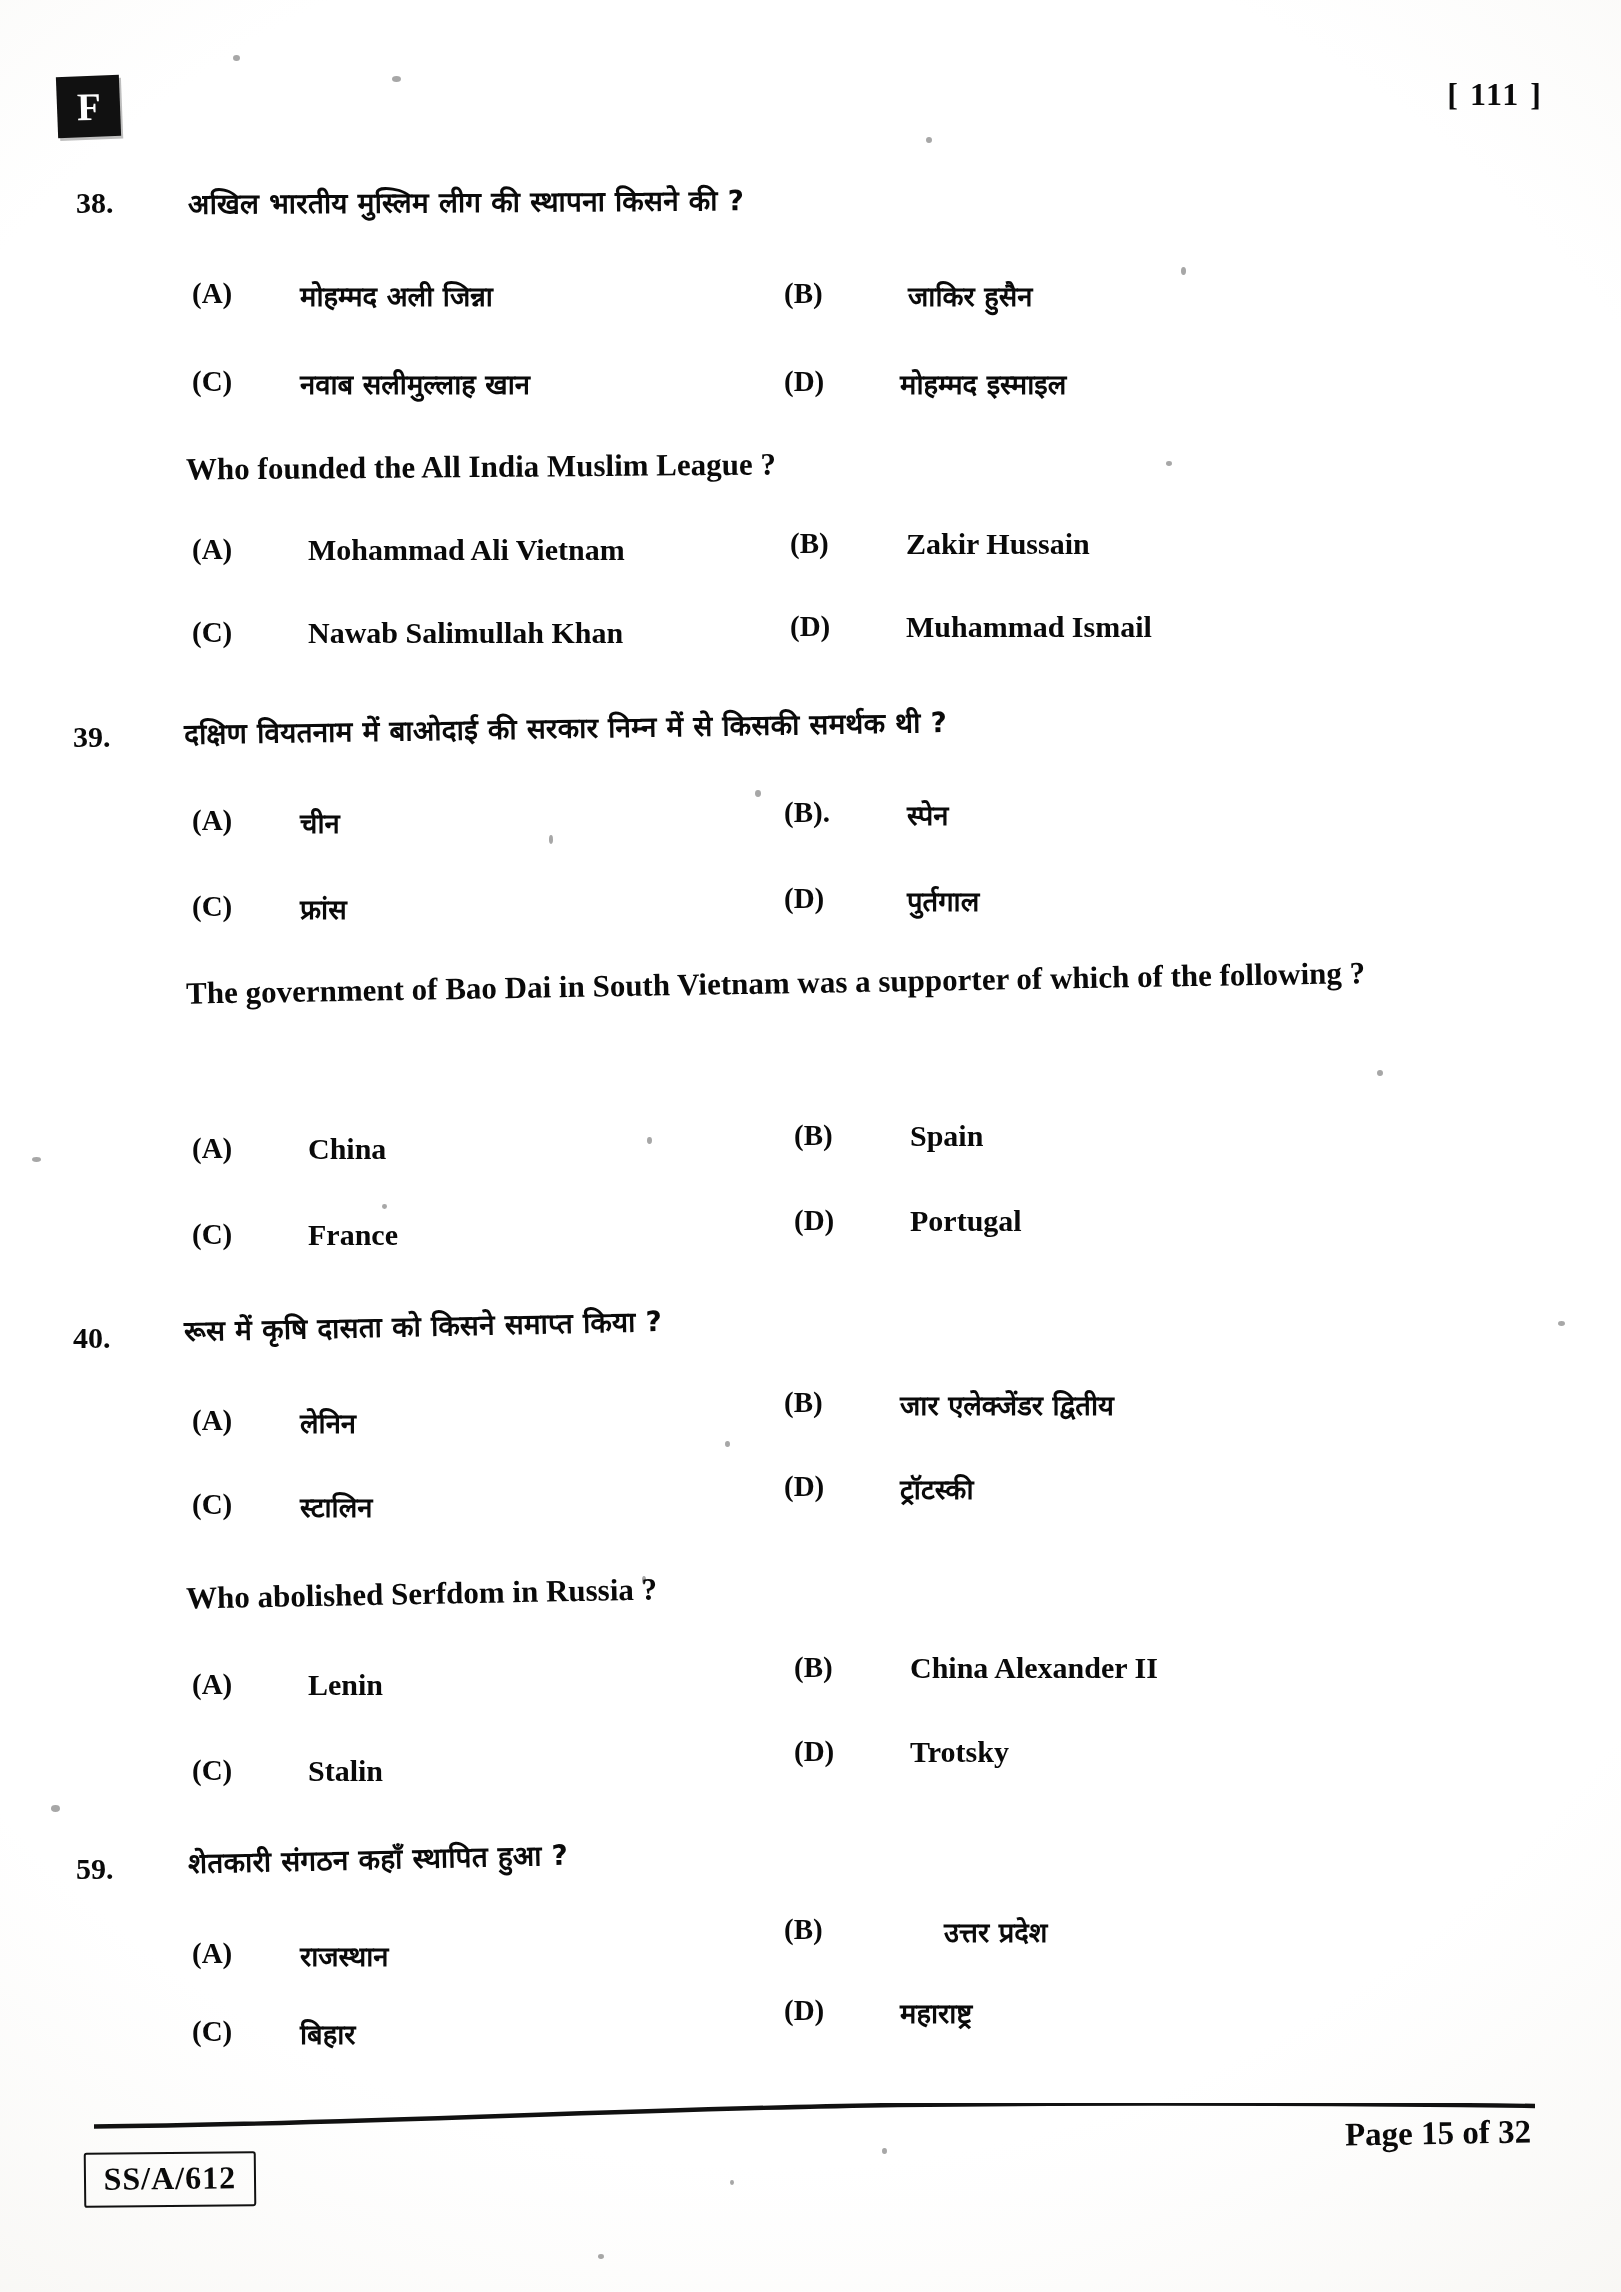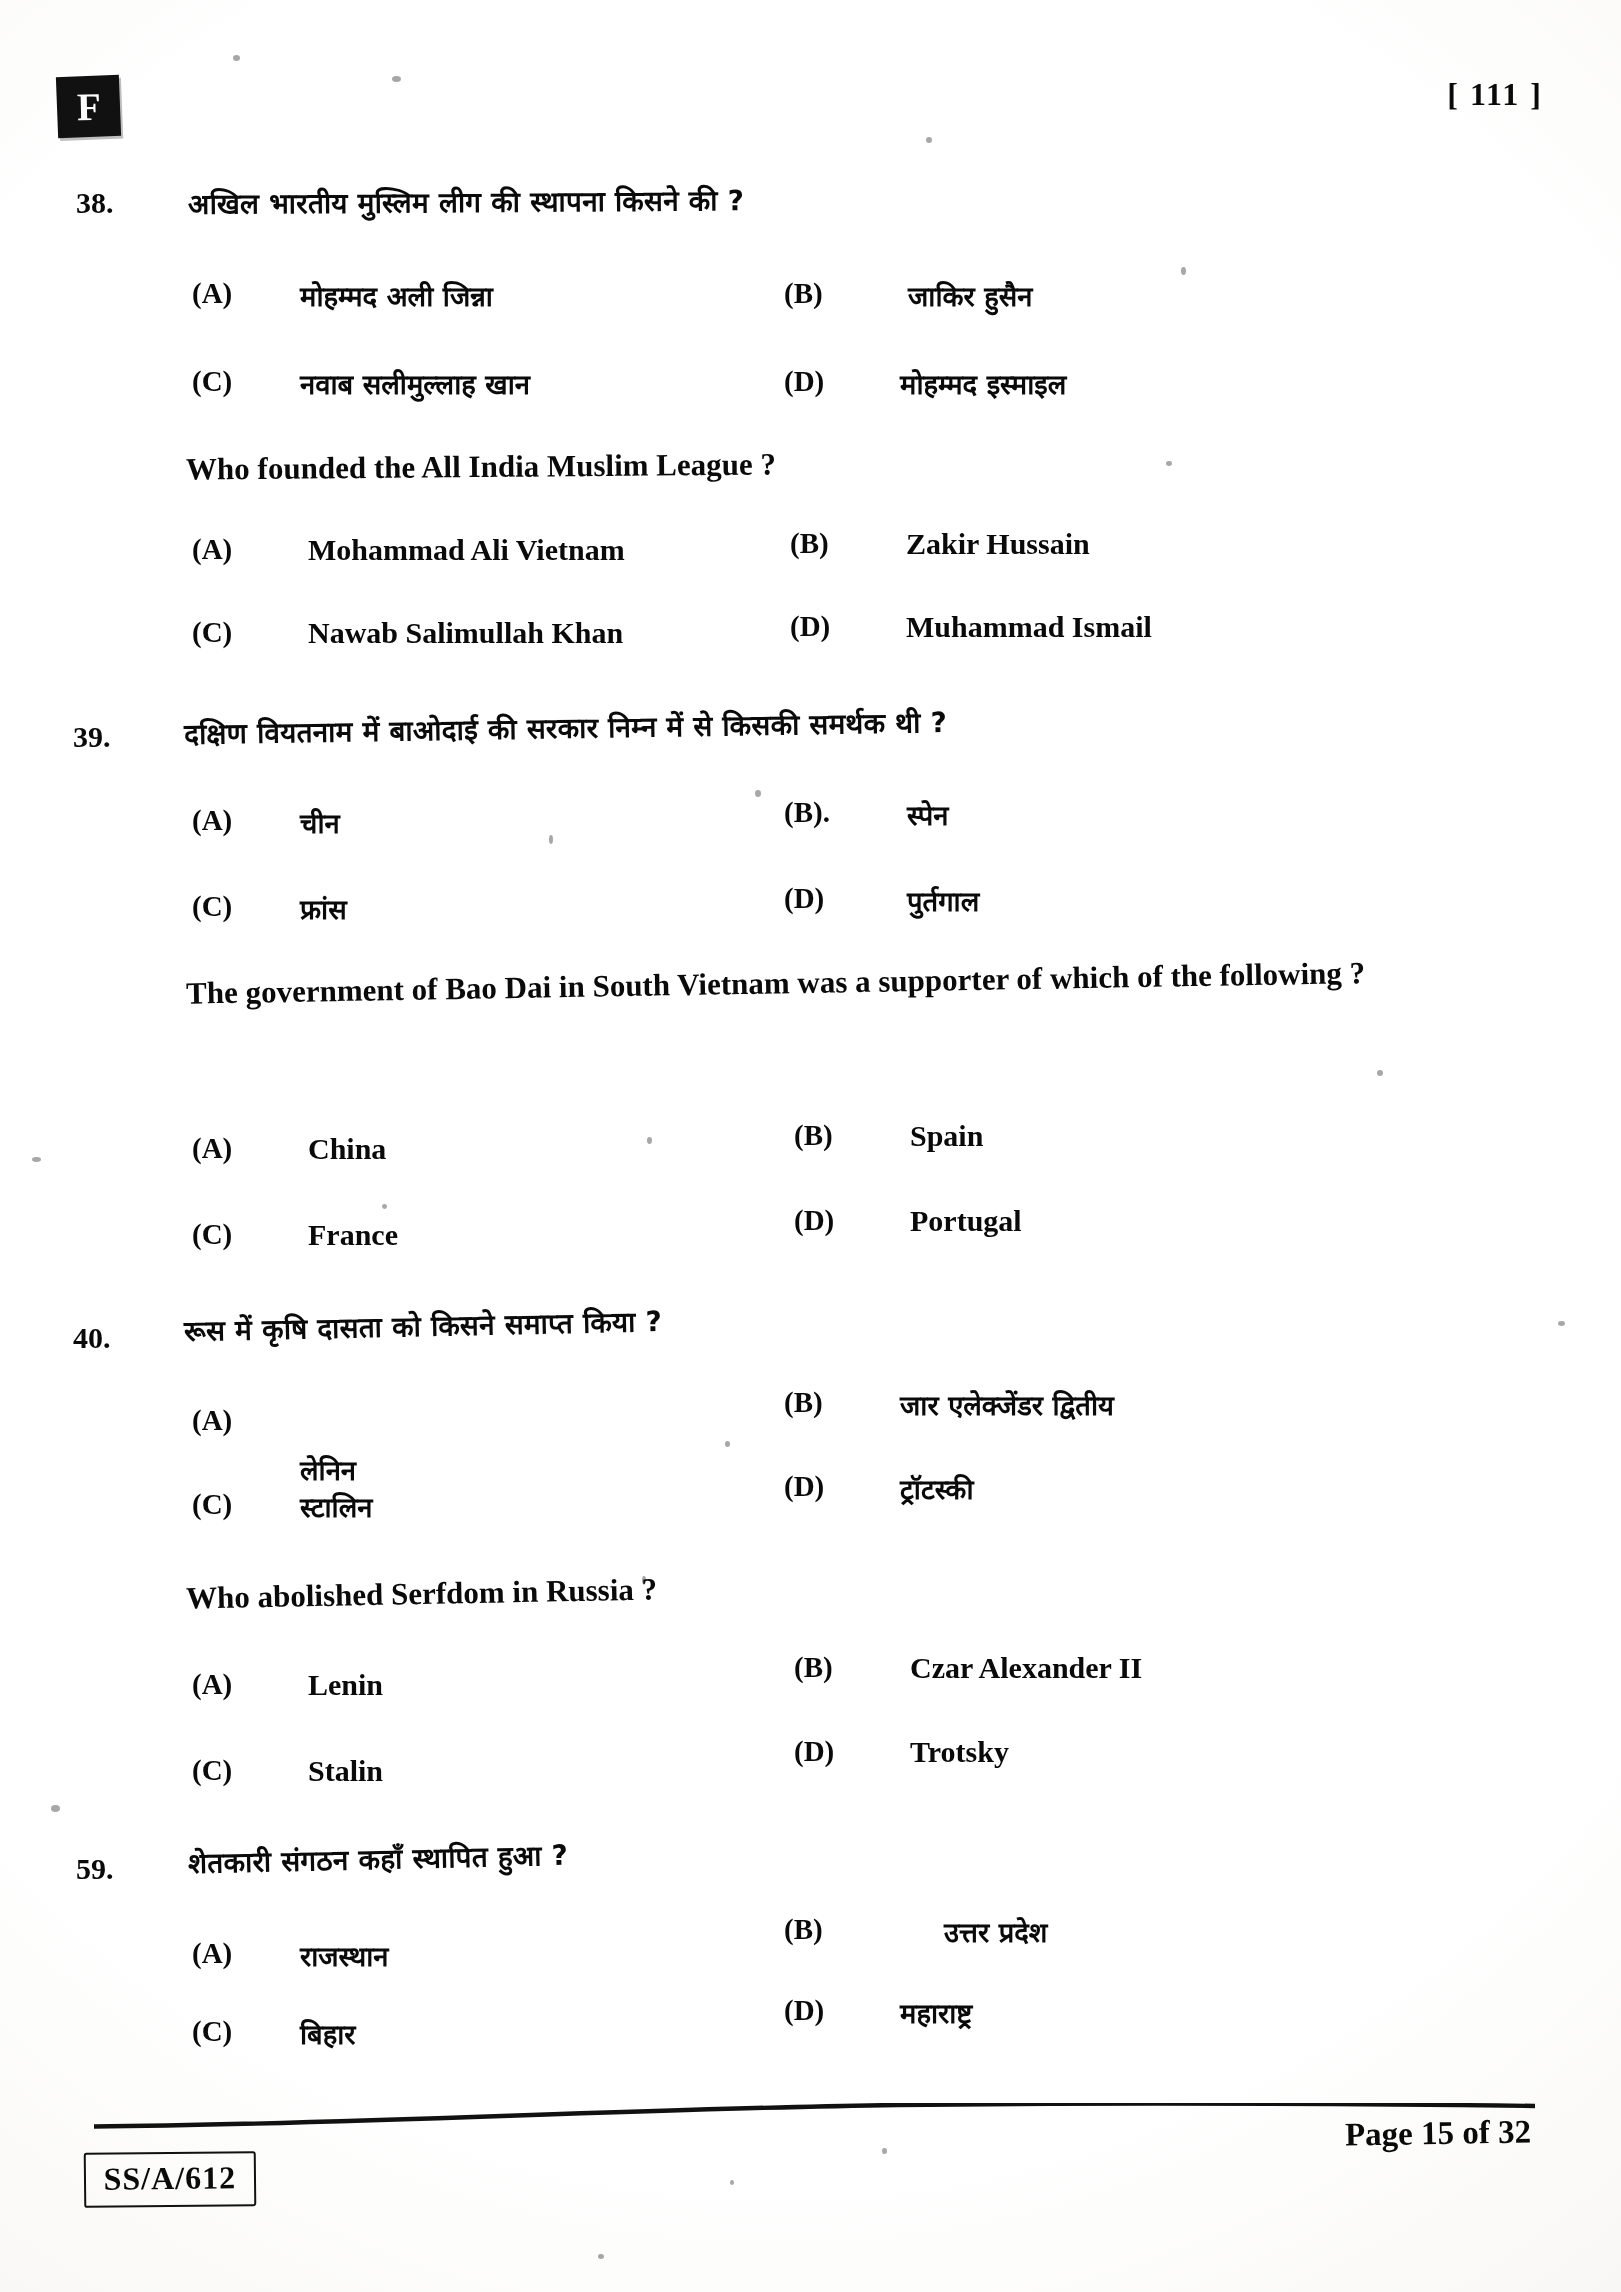--- a/index.html
+++ b/index.html
@@ -283,21 +283,21 @@
       <span class="val" style="left:116px;">Portugal</span>
     </div>
   </div>
 
   <div class="qblock">
     <div class="qnum" style="top:1321px;left:73px;">40.</div>
     <div class="qtext hin" style="top:1306px;left:184px;transform:rotate(-1.2deg);">रूस में कृषि दासता को किसने समाप्त किया ?</div>
 
     <div class="opt hin col-l" style="top:1404px;">
       <span class="lbl">(A)</span>
-      <span class="val" style="left:108px;margin-top:47px;">लेनिन</span>
+      <span class="val" style="left:108px;">लेनिन</span>
     </div>
     <div class="opt hin col-r" style="top:1386px;">
       <span class="lbl">(B)</span>
       <span class="val" style="left:116px;">जार एलेक्जेंडर द्वितीय</span>
     </div>
     <div class="opt hin col-l" style="top:1488px;">
       <span class="lbl">(C)</span>
       <span class="val" style="left:108px;">स्टालिन</span>
     </div>
     <div class="opt hin col-r" style="top:1470px;">
@@ -306,21 +306,21 @@
     </div>
 
     <div class="qtext eng" style="top:1576px;left:186px;transform:rotate(-1.1deg);">Who abolished Serfdom in Russia ?</div>
 
     <div class="opt eng col-l" style="top:1668px;">
       <span class="lbl">(A)</span>
       <span class="val" style="left:116px;">Lenin</span>
     </div>
     <div class="opt eng col-r2" style="top:1651px;">
       <span class="lbl">(B)</span>
-      <span class="val" style="left:116px;">Czar Alexander II</span>
+      <span class="val" style="left:116px;">China Alexander II</span>
     </div>
     <div class="opt eng col-l" style="top:1754px;">
       <span class="lbl">(C)</span>
       <span class="val" style="left:116px;">Stalin</span>
     </div>
     <div class="opt eng col-r2" style="top:1735px;">
       <span class="lbl">(D)</span>
       <span class="val" style="left:116px;">Trotsky</span>
     </div>
   </div>

